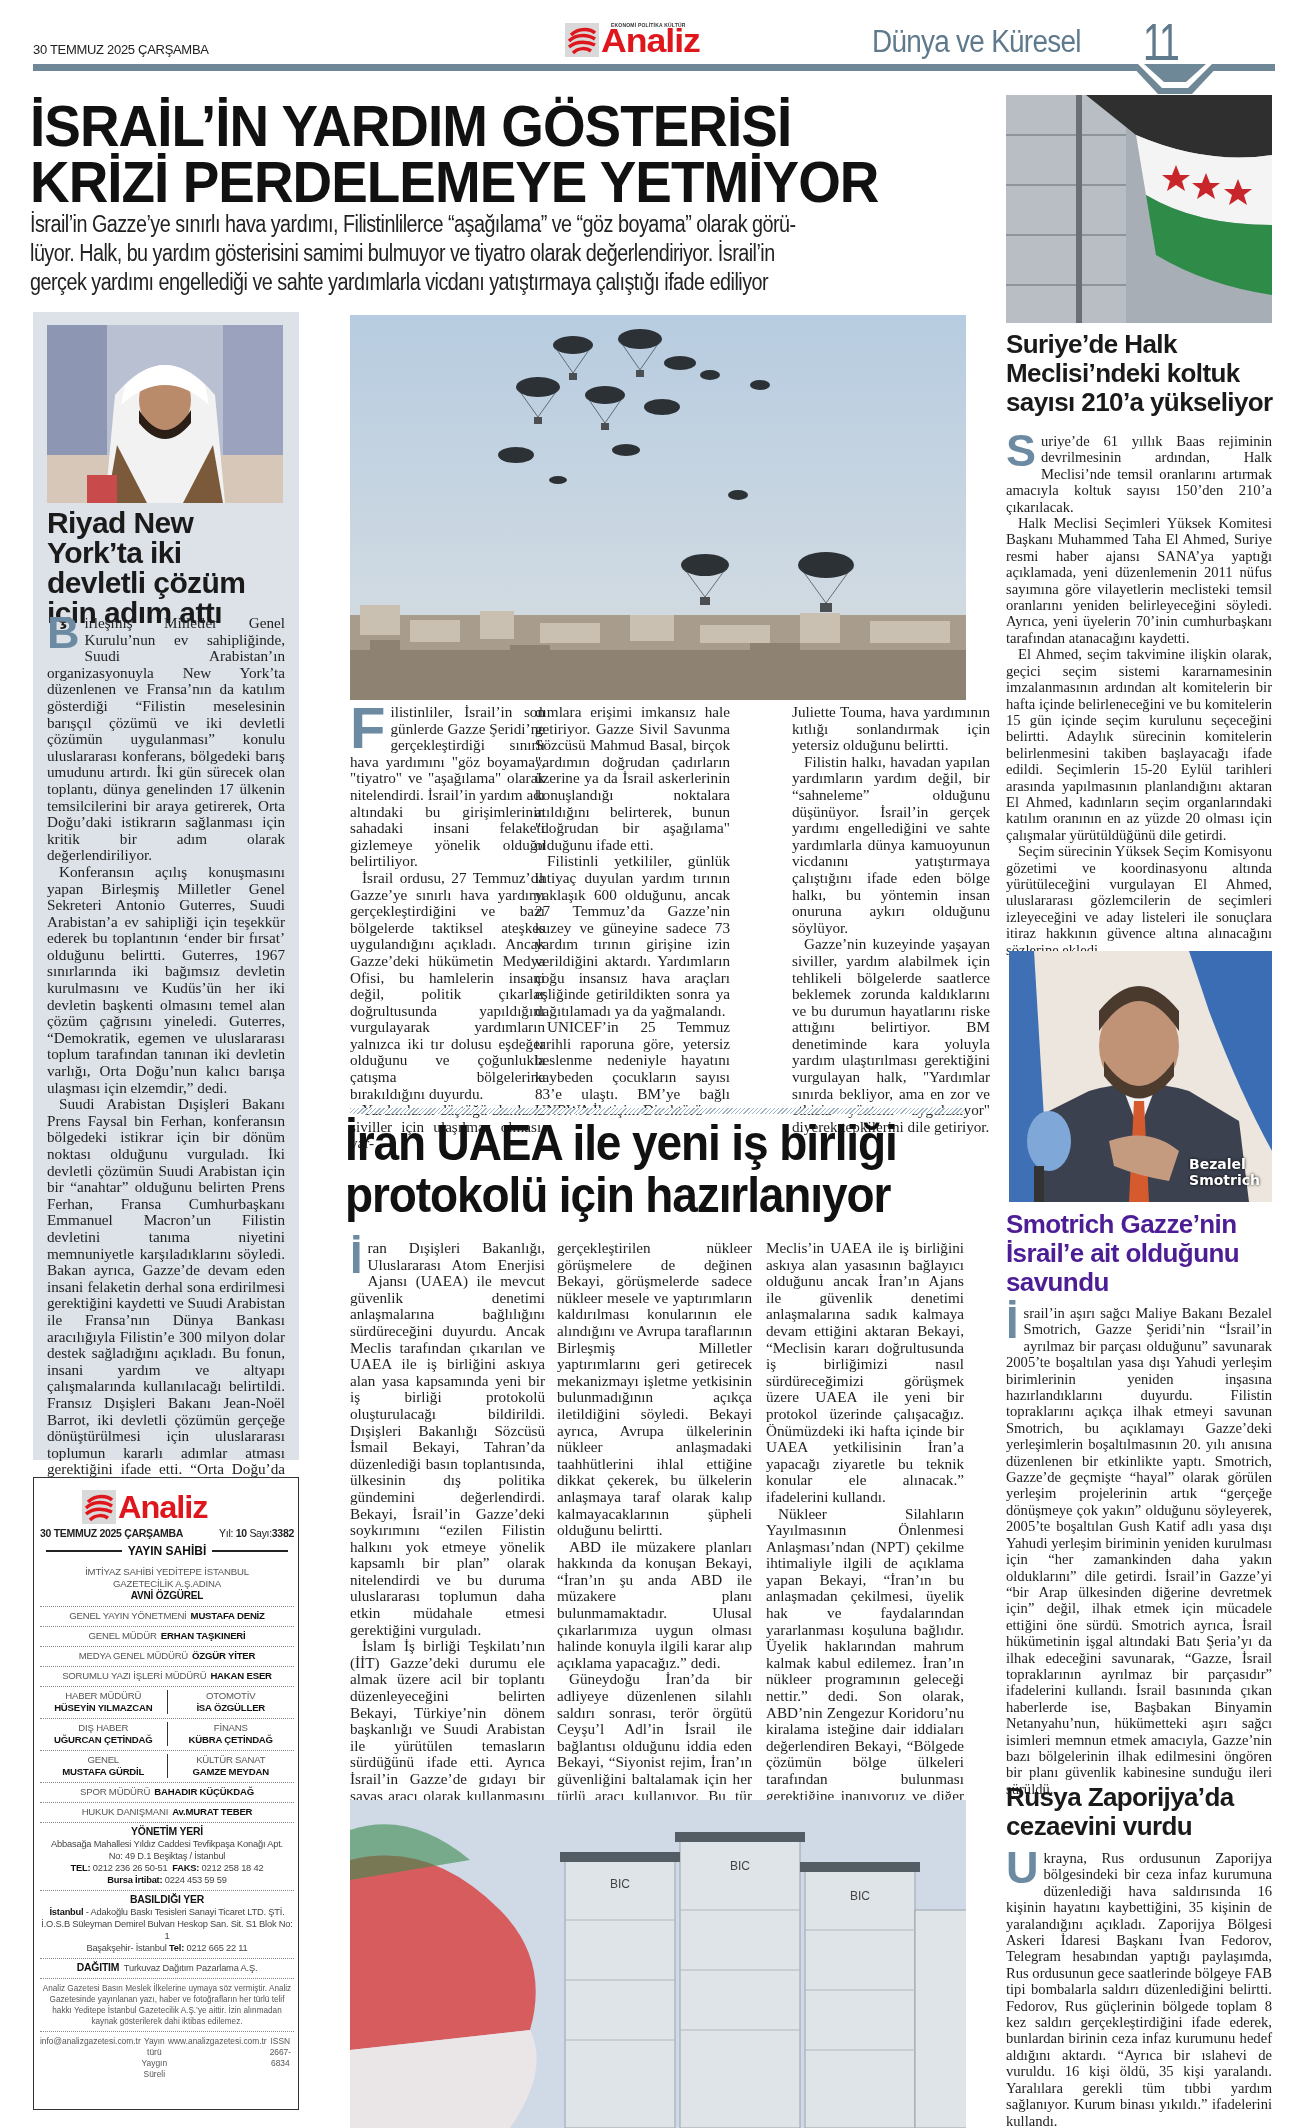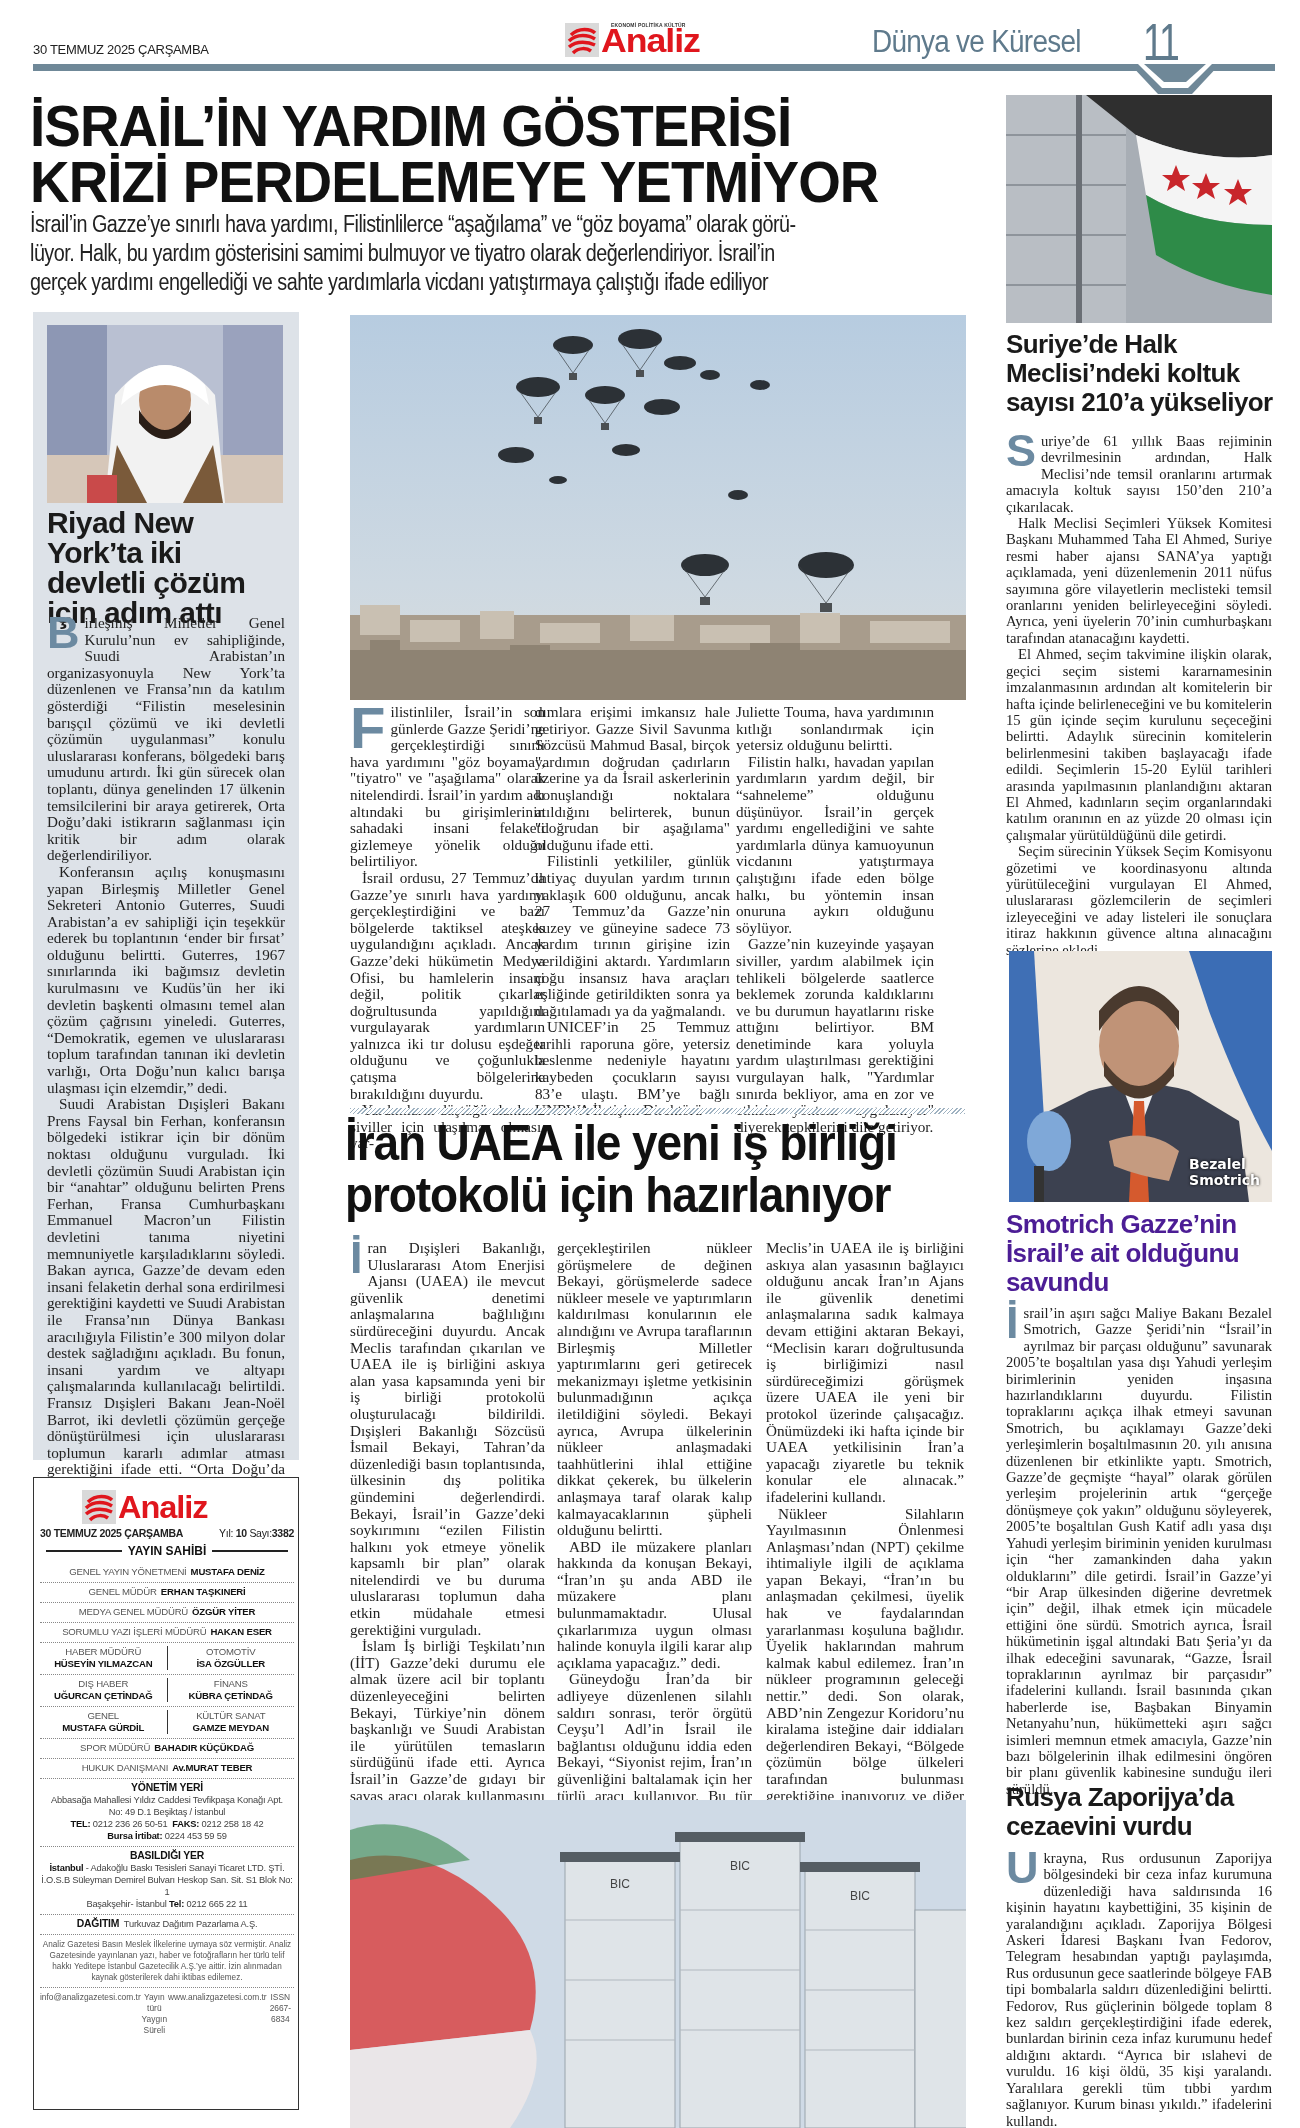--- a/index.html
+++ b/index.html
@@ -57,21 +57,21 @@
   .imp-fine { font-size: 8.2px; line-height: 11px; color: #555; padding: 4px 2px 4px; border-bottom: 1px dotted #888; }
   .imp-contact { font-size: 8.4px; line-height: 11px; color: #555; padding-top: 4px; display: grid; grid-template-columns: 1fr 1fr 1fr 1fr; }
 
   
   .main-photo { position: absolute; left: 350px; top: 315px; width: 616px; height: 385px; overflow: hidden; background: linear-gradient(180deg,#b9cde0 0%,#c7d6e4 55%,#d2d8d8 72%,#b8ada0 82%,#9f9484 100%); }
 
   
   .col { position: absolute; }
   .gaza-c1 { left: 350px; top: 704px; width: 195px; }
   .gaza-c2 { left: 535px; top: 704px; width: 195px; }
-  .gaza-c3 { left: 736px; top: 704px; width: 198px; }
+  .gaza-c3 { left: 792px; top: 704px; width: 198px; }
   .hatch { position: absolute; left: 350px; top: 1108px; width: 615px; height: 6px; background: repeating-linear-gradient(135deg,#9fb2c1 0 1px,#fff 1px 3px); }
   .iran-headline { position: absolute; left: 345px; top: 1117px; width: 625px; font-family: "Liberation Sans", sans-serif; font-size: 50px; line-height: 52px; letter-spacing: -1.2px; color: #111; }
   .iran-headline span { display: block; white-space: nowrap; transform: scaleX(0.92); transform-origin: left; }
   .iran-c1 { left: 350px; top: 1240px; width: 195px; }
   .iran-c2 { left: 557px; top: 1240px; width: 195px; }
   .iran-c3 { left: 766px; top: 1240px; width: 198px; }
   .tower-photo { position: absolute; left: 350px; top: 1800px; width: 616px; height: 328px; overflow: hidden; background: linear-gradient(180deg,#c4d3e3 0%,#d9e1ea 50%,#b4b8bc 100%); }
 
   
   .syria-photo { position: absolute; left: 1006px; top: 95px; width: 266px; height: 228px; overflow: hidden; background: linear-gradient(160deg,#c9ccd0 0%,#a9aeb5 60%,#8a8f96 100%); }
@@ -167,20 +167,25 @@
       <span>Yıl:</span>
       <b>10</b>
       <span>Sayı:</span><b>3382</b>
     </span>
   </div>
   <div class="imp-owner-title">
       <span>YAYIN SAHİBİ</span>
     </div>
 
   <div class="imp-rows">
+    <div class="imp-row stack">
+      <span class="lbl">İMTİYAZ SAHİBİ YEDİTEPE İSTANBUL</span><br>
+      <span class="lbl">GAZETECİLİK A.Ş.ADINA</span>
+      <span class="nm">AVNİ ÖZGÜREL</span>
+    </div>
     <div class="imp-row"><span class="lbl">GENEL YAYIN YÖNETMENİ</span><span class="nm">MUSTAFA DENİZ</span></div>
     <div class="imp-row"><span class="lbl">GENEL MÜDÜR</span><span class="nm">ERHAN TAŞKINERİ</span></div>
     <div class="imp-row"><span class="lbl">MEDYA GENEL MÜDÜRÜ</span><span class="nm">ÖZGÜR YİTER</span></div>
     <div class="imp-row"><span class="lbl">SORUMLU YAZI İŞLERİ MÜDÜRÜ</span><span class="nm">HAKAN ESER</span></div>
 
     <div class="imp-row imp-split">
       <div><span class="lbl">HABER MÜDÜRÜ</span><span class="nm">HÜSEYİN YILMAZCAN</span></div>
       <div><span class="lbl">OTOMOTİV</span><span class="nm">İSA ÖZGÜLLER</span></div>
     </div>
     <div class="imp-row imp-split">

